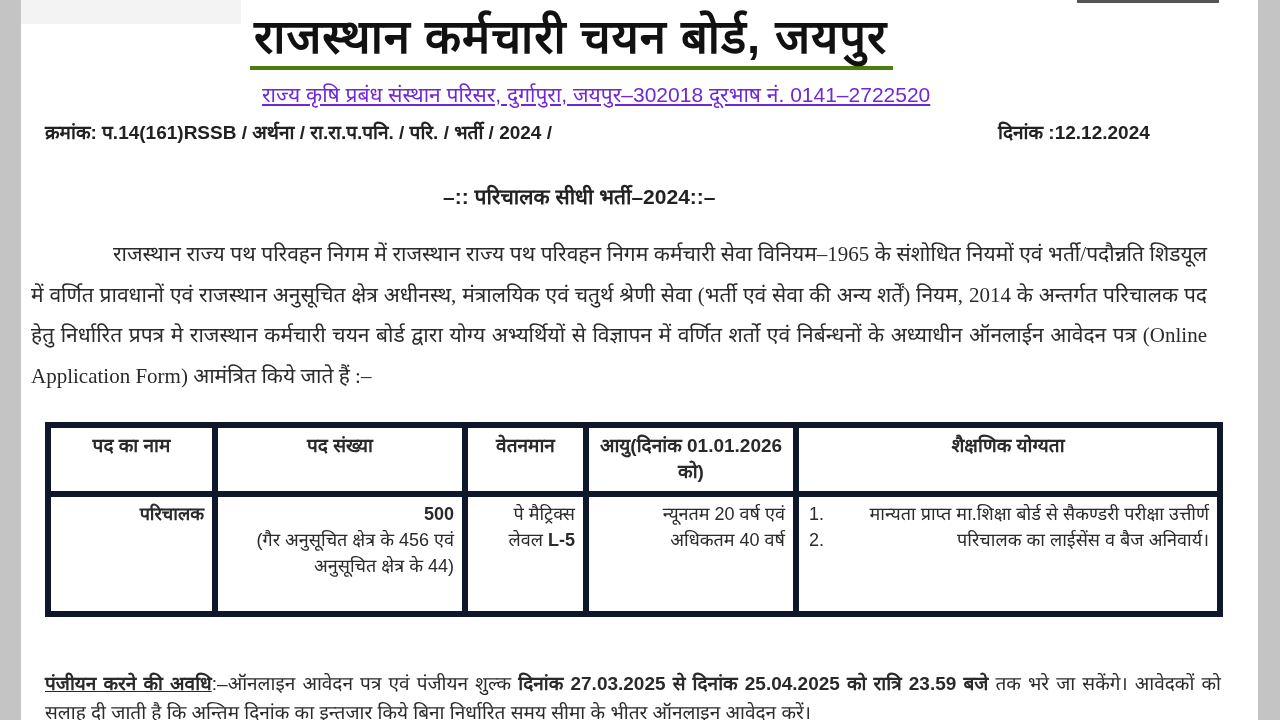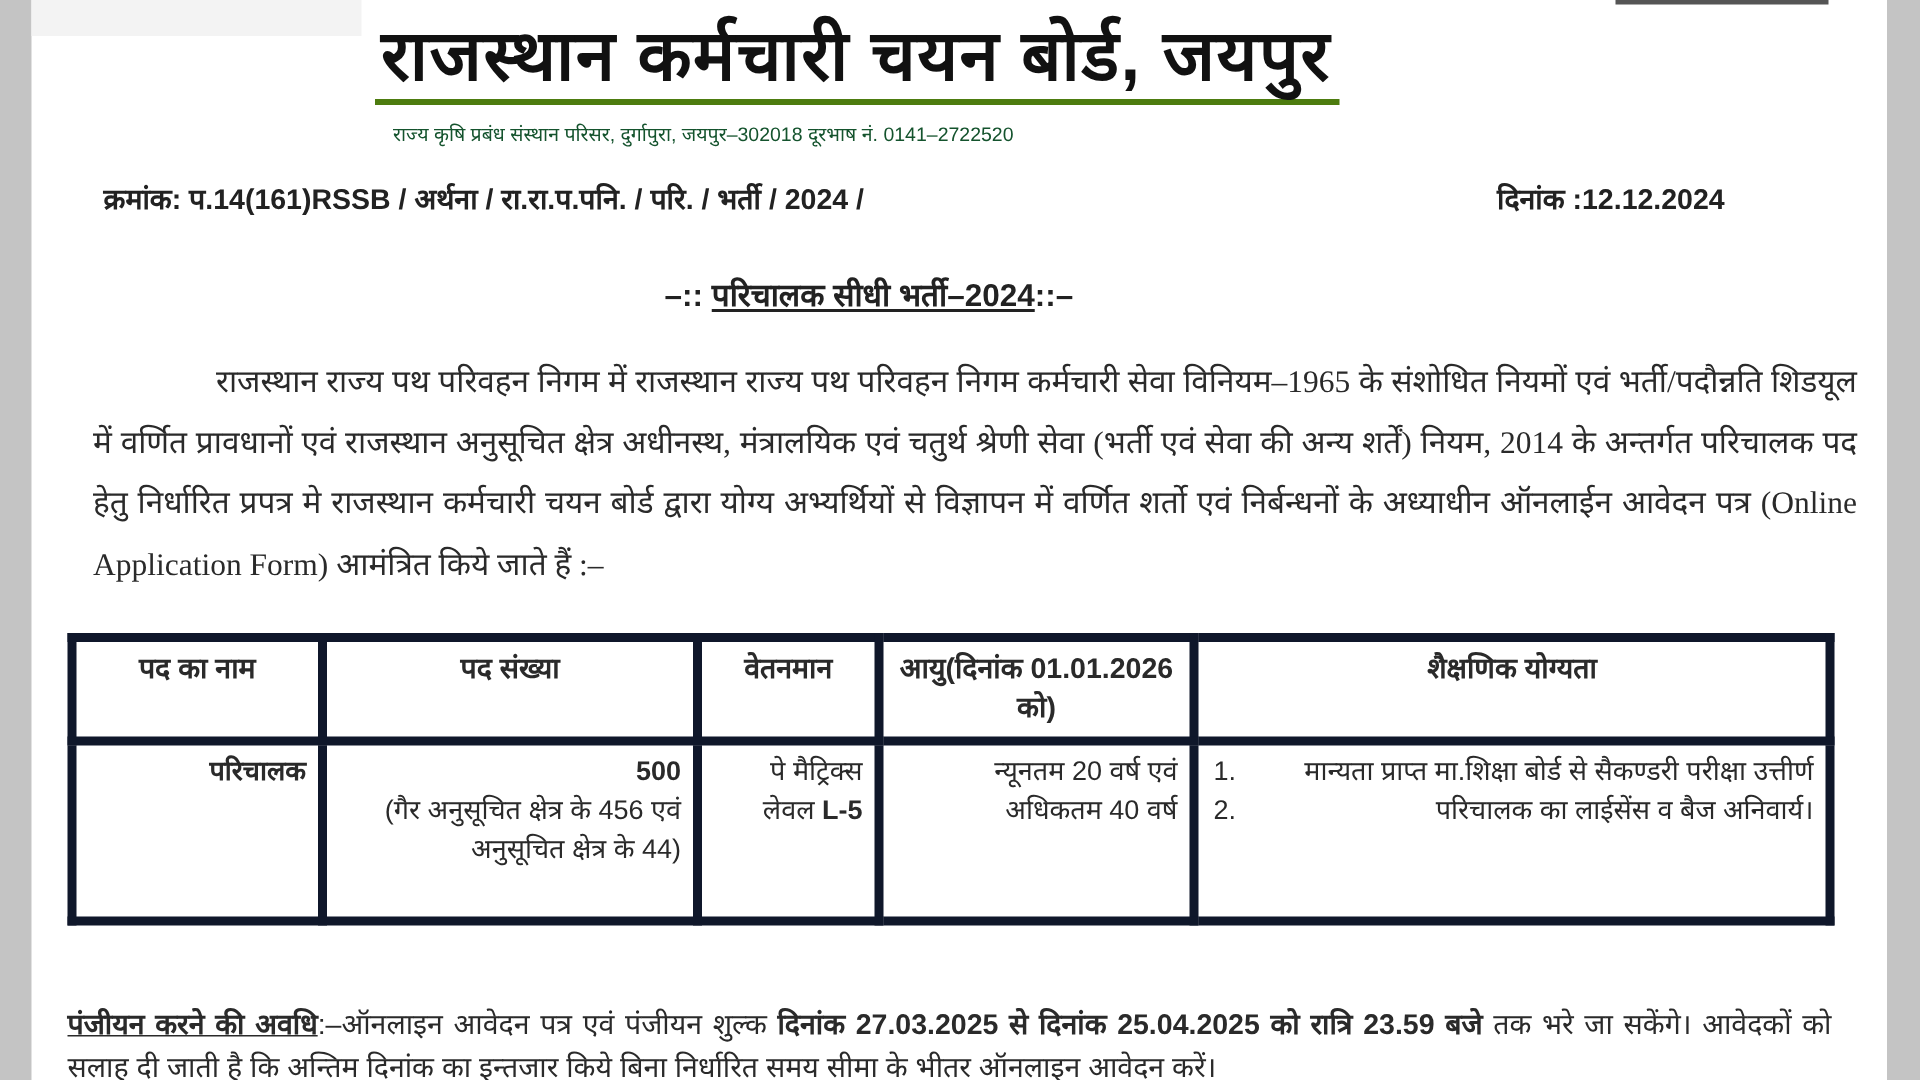--- a/index.html
+++ b/index.html
@@ -4,26 +4,26 @@
 <style>
   html, body { margin:0; padding:0; }
   body { width:1280px; height:720px; overflow:hidden; background:#c4c4c4; position:relative;
          font-family:"Liberation Sans","DejaVu Sans",sans-serif; color:#1a1a1a; }
   .page { position:absolute; left:21px; top:0; width:1237px; height:720px; background:#ffffff; }
   .topfade { position:absolute; left:21px; top:0; width:220px; height:24px; background:#f3f3f3; }
   .topline { position:absolute; left:1077px; top:0; width:142px; height:3px; background:#555; }
   .abs { position:absolute; white-space:nowrap; }
   .title { left:250px; top:8px; font-size:47px; font-weight:bold; letter-spacing:1px; color:#111;
            border-bottom:4px solid #4d7c0f; padding:0 6px 0 4px; line-height:58px; }
-  .address { left:262px; top:80px; font-size:13px; color:#14532d; }
-  .ref { left:45px; top:119px; font-size:19px; font-weight:bold; color:#222;margin-left:24px; }
+  .address { left:262px; top:80px; font-size:21px; color:#6d28d9; text-decoration:underline; }
+  .ref { left:45px; top:119px; font-size:19px; font-weight:bold; color:#222; }
   .date { left:998px; top:119px; font-size:19px; font-weight:bold; color:#222; }
   .heading { left:443px; top:182px; font-size:21px; font-weight:bold; color:#222; }
-  .heading .u { text-decoration:underline; }
-  .para { position:absolute; left:62px; top:234px; width:1176px; font-family:"Liberation Serif","DejaVu Serif",serif;
+  .heading .u { }
+  .para { position:absolute; left:31px; top:234px; width:1176px; font-family:"Liberation Serif","DejaVu Serif",serif;
           font-size:21px; line-height:40.5px; text-align:justify; color:#2a2a2a; }
   .para .indent { display:inline-block; width:82px; }
   table.posts { position:absolute; left:45px; top:422px; width:1178px; border-collapse:collapse;
                 font-size:18px; color:#2a2a2a; }
   table.posts th, table.posts td { border:6px solid #0f172a; vertical-align:top; padding:4px 8px; }
   table.posts th { height:55px; font-weight:bold; text-align:center; font-size:19px; }
   table.posts td { height:106px; text-align:right; line-height:26px; }
   .c1 { width:145px; } .c2 { width:228px; } .c3 { width:99px; } .c4 { width:188px; }
   td.qual { text-align:left; padding-left:18px; }
   td.qual ol { margin:0; padding-left:22px; }

